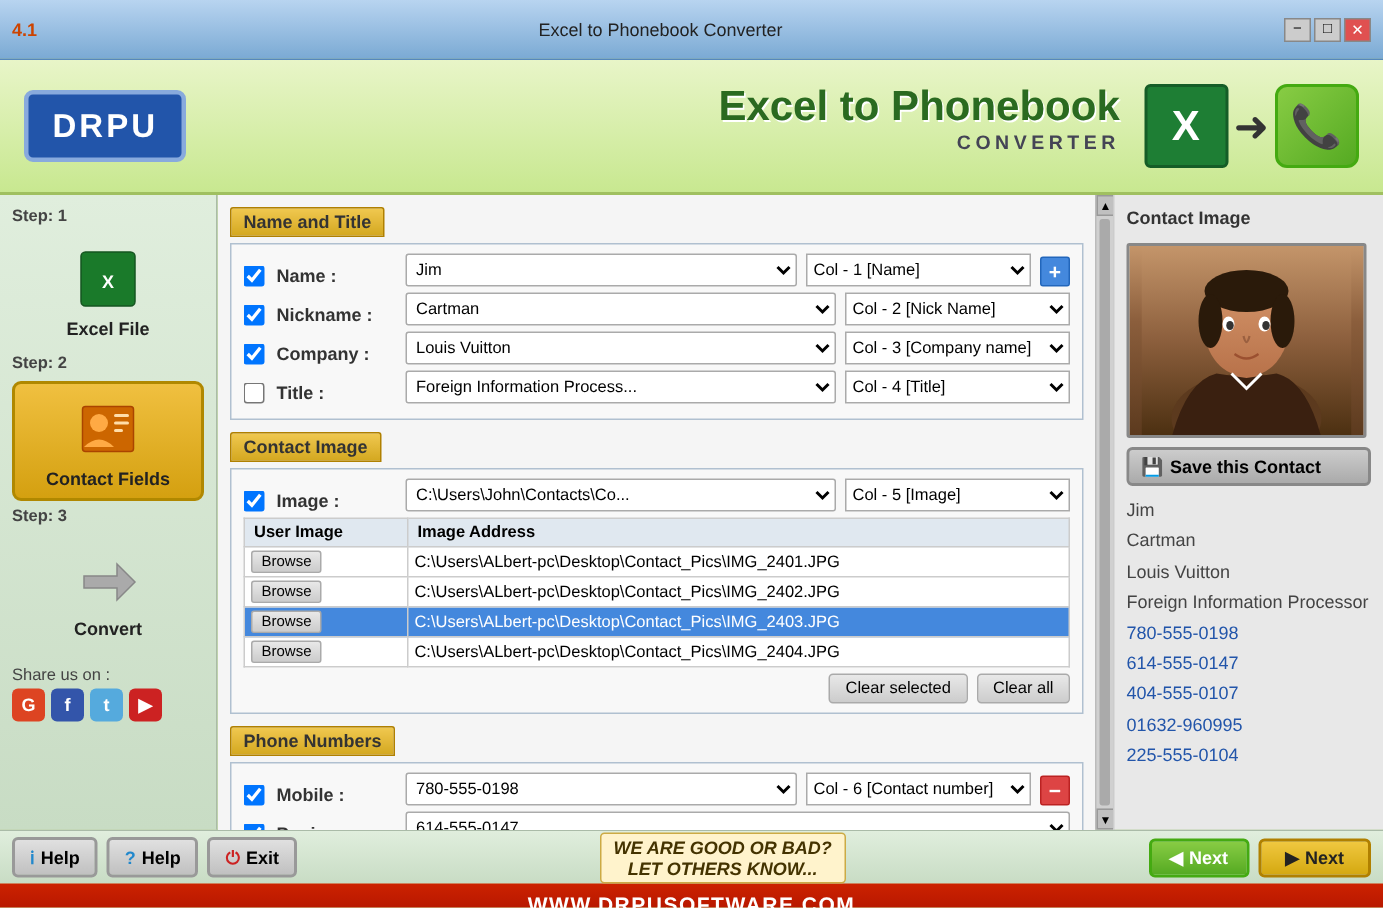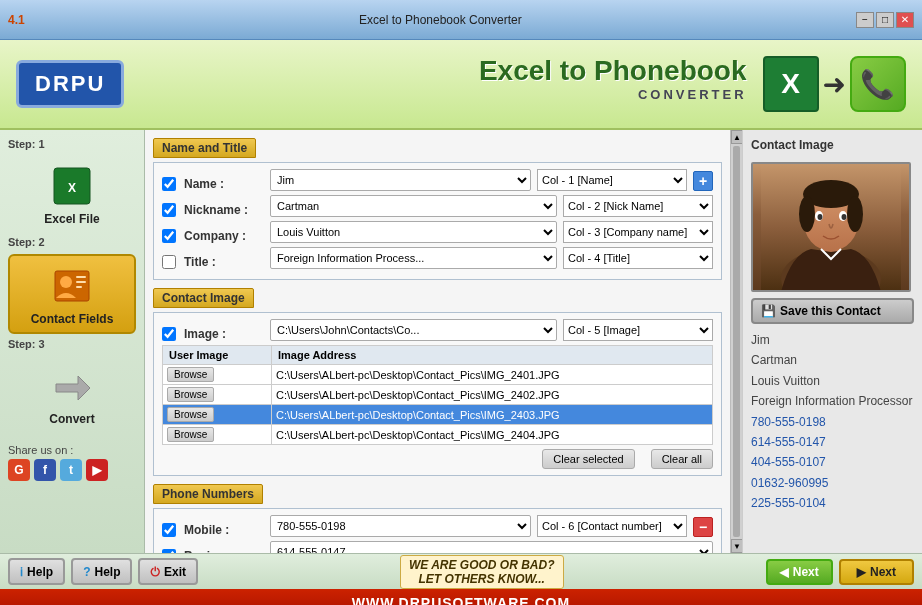--- a/index.html
+++ b/index.html
@@ -220,21 +220,21 @@
       font-size: 11px;
     }
     .image-table tr.selected td { background: #4488dd; color: white; }
     .image-table tr:not(.selected) td { background: white; }
     .browse-btn {
       background: linear-gradient(to bottom, #e8e8e8, #cccccc);
       border: 1px solid #aaa; border-radius: 2px;
       padding: 1px 6px; cursor: pointer; font-size: 10px;
     }
     .table-controls {
-      display: flex; justify-content: flex-end; gap: 16px; margin-top: 4px;
+      display: flex; justify-content: flex-end; gap: 6px; margin-top: 4px;
     }
     .ctrl-btn {
       background: linear-gradient(to bottom, #e8e8e8, #cccccc);
       border: 1px solid #aaa; border-radius: 3px;
       padding: 3px 10px; cursor: pointer; font-size: 11px;
     }
 
     
     .bottom-bar {
       height: 36px;

